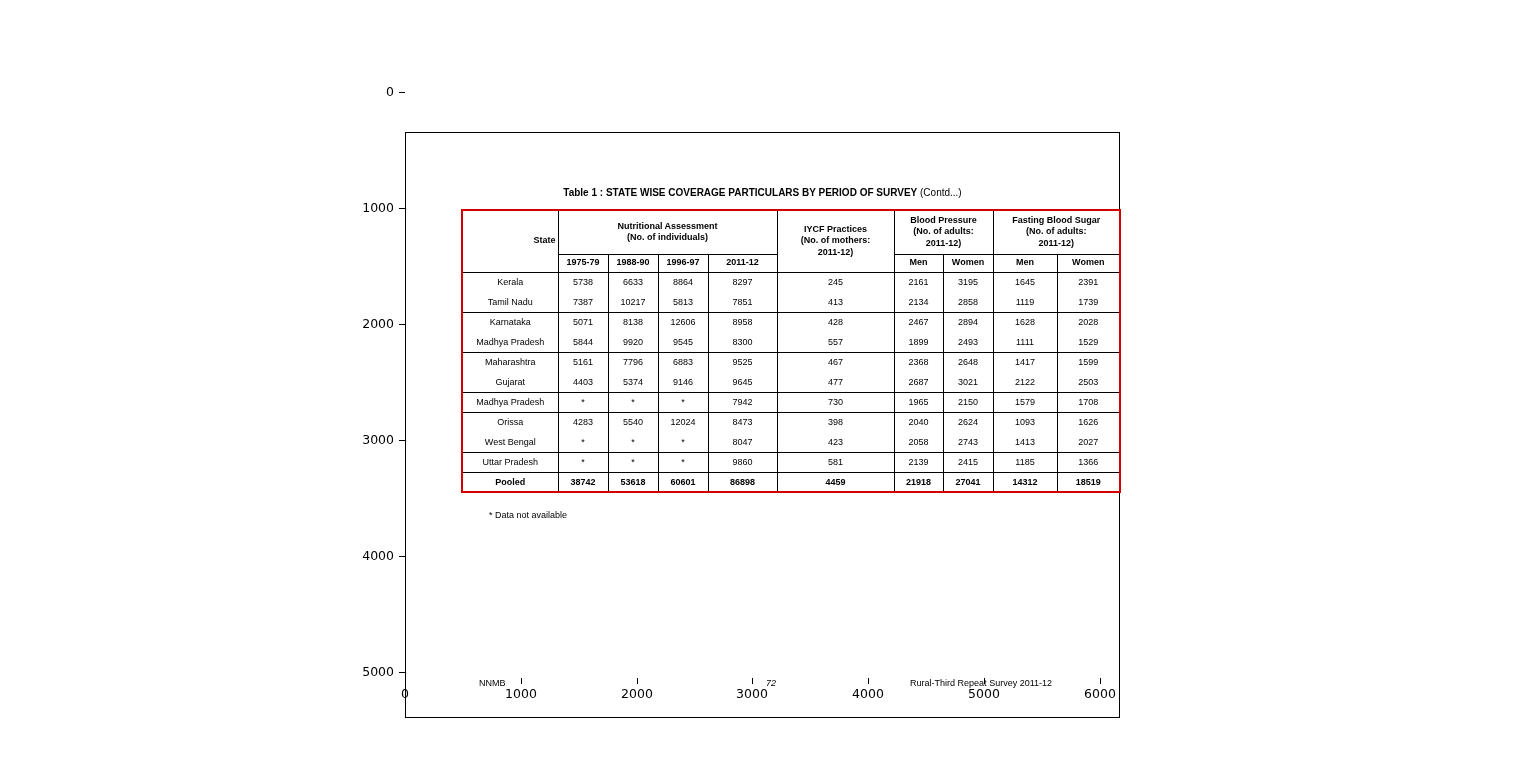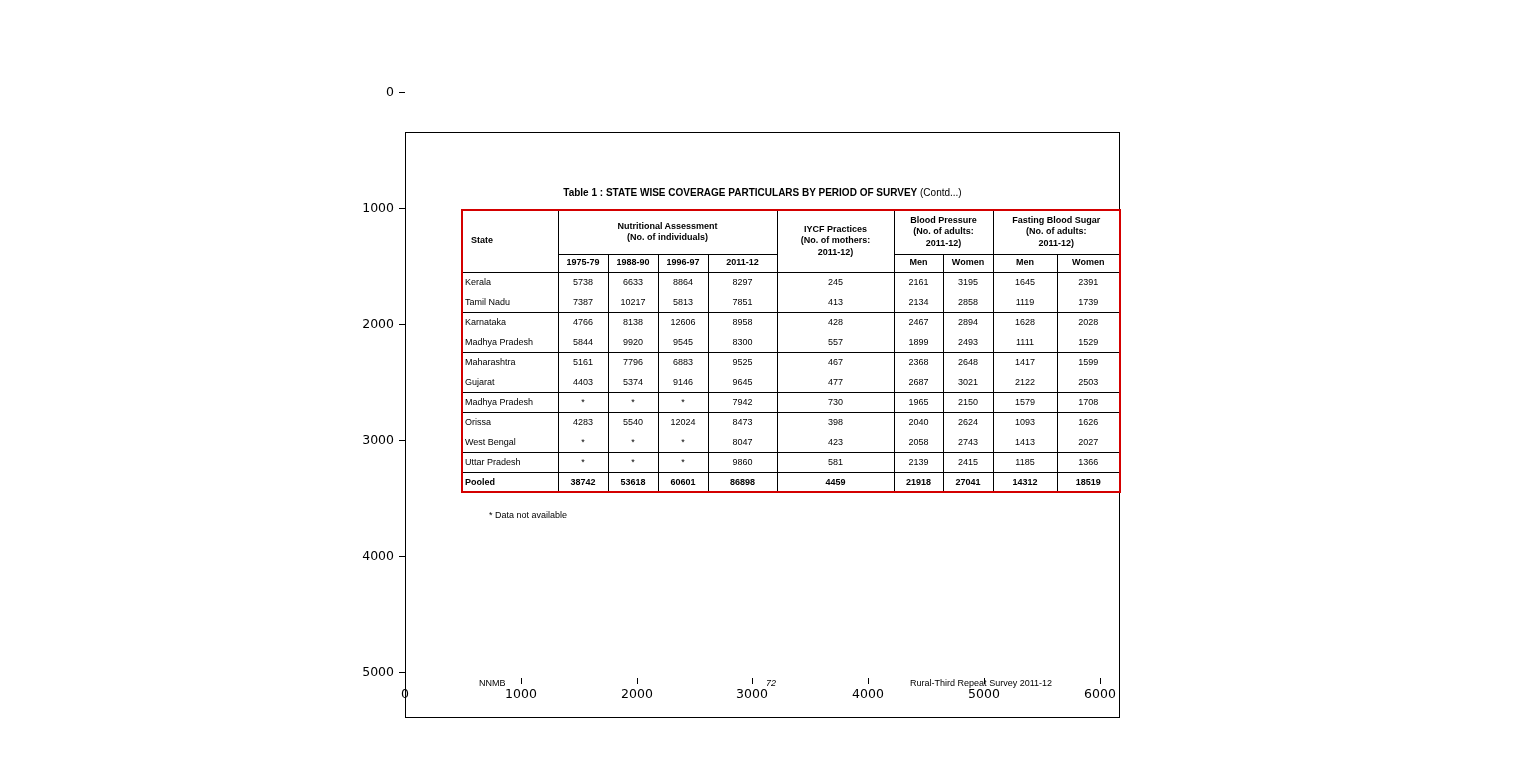--- a/index.html
+++ b/index.html
@@ -36,21 +36,21 @@
     border-right:1px solid #000; padding:0 2px; overflow:hidden;
     text-align:center; vertical-align:middle;
   }
   #coverage-table thead th {
     border-bottom:1px solid #000; font-weight:bold;
     white-space:pre-line; line-height:1.3;
   }
   #coverage-table thead tr:nth-child(1) { height:44px; }
   #coverage-table thead tr:nth-child(2) { height:18px; }
   #coverage-table tbody tr { height:20px; }
-  #coverage-table .state-col { text-align:left; }
+  #coverage-table .state-col { text-align:center; }
   #coverage-table tbody tr.group-end td { border-bottom:1px solid #000; }
   #coverage-table tbody tr.pooled-row td { font-weight:bold; }
 
   #footnote { position:absolute; left:83px; top:377px; font-size:9px; color:#000; }
   .footer-item { position:absolute; top:545px; font-size:9px; color:#000; }
   #footer-left  { left:73px; }
   #footer-center{ left:360px;font-style:italic; }
   #footer-right { right:67px; }
 </style>
 </head>
@@ -70,21 +70,21 @@
         <col style="width:50px">
           <col style="width:69px">
           <col style="width:117px">
         <col style="width:49px">
           <col style="width:50px">
           <col style="width:64px">
         <col style="width:63px">
       </colgroup>
       <thead>
         <tr>
-          <th rowspan="2" class="state-col" style="text-align:left;padding-left:8px">State</th>
+          <th rowspan="2" class="state-col" style="text-align:right;padding-left:8px">State</th>
           <th colspan="4">Nutritional Assessment
 (No. of individuals)</th>
           <th rowspan="2">IYCF Practices
 (No. of mothers:
 2011-12)</th>
           <th colspan="2">Blood Pressure
 (No. of adults:
 2011-12)</th>
           <th colspan="2">Fasting Blood Sugar
 (No. of adults:
@@ -121,21 +121,21 @@
             <td>5813</td>
             <td>7851</td>
             <td>413</td>
             <td>2134</td>
             <td>2858</td>
             <td>1119</td>
             <td>1739</td>
           </tr>
           <tr>
             <td class="state-col">Karnataka</td>
-            <td>4766</td>
+            <td>5071</td>
             <td>8138</td>
             <td>12606</td>
             <td>8958</td>
             <td>428</td>
             <td>2467</td>
             <td>2894</td>
             <td>1628</td>
             <td>2028</td>
           </tr>
           <tr class="group-end">

